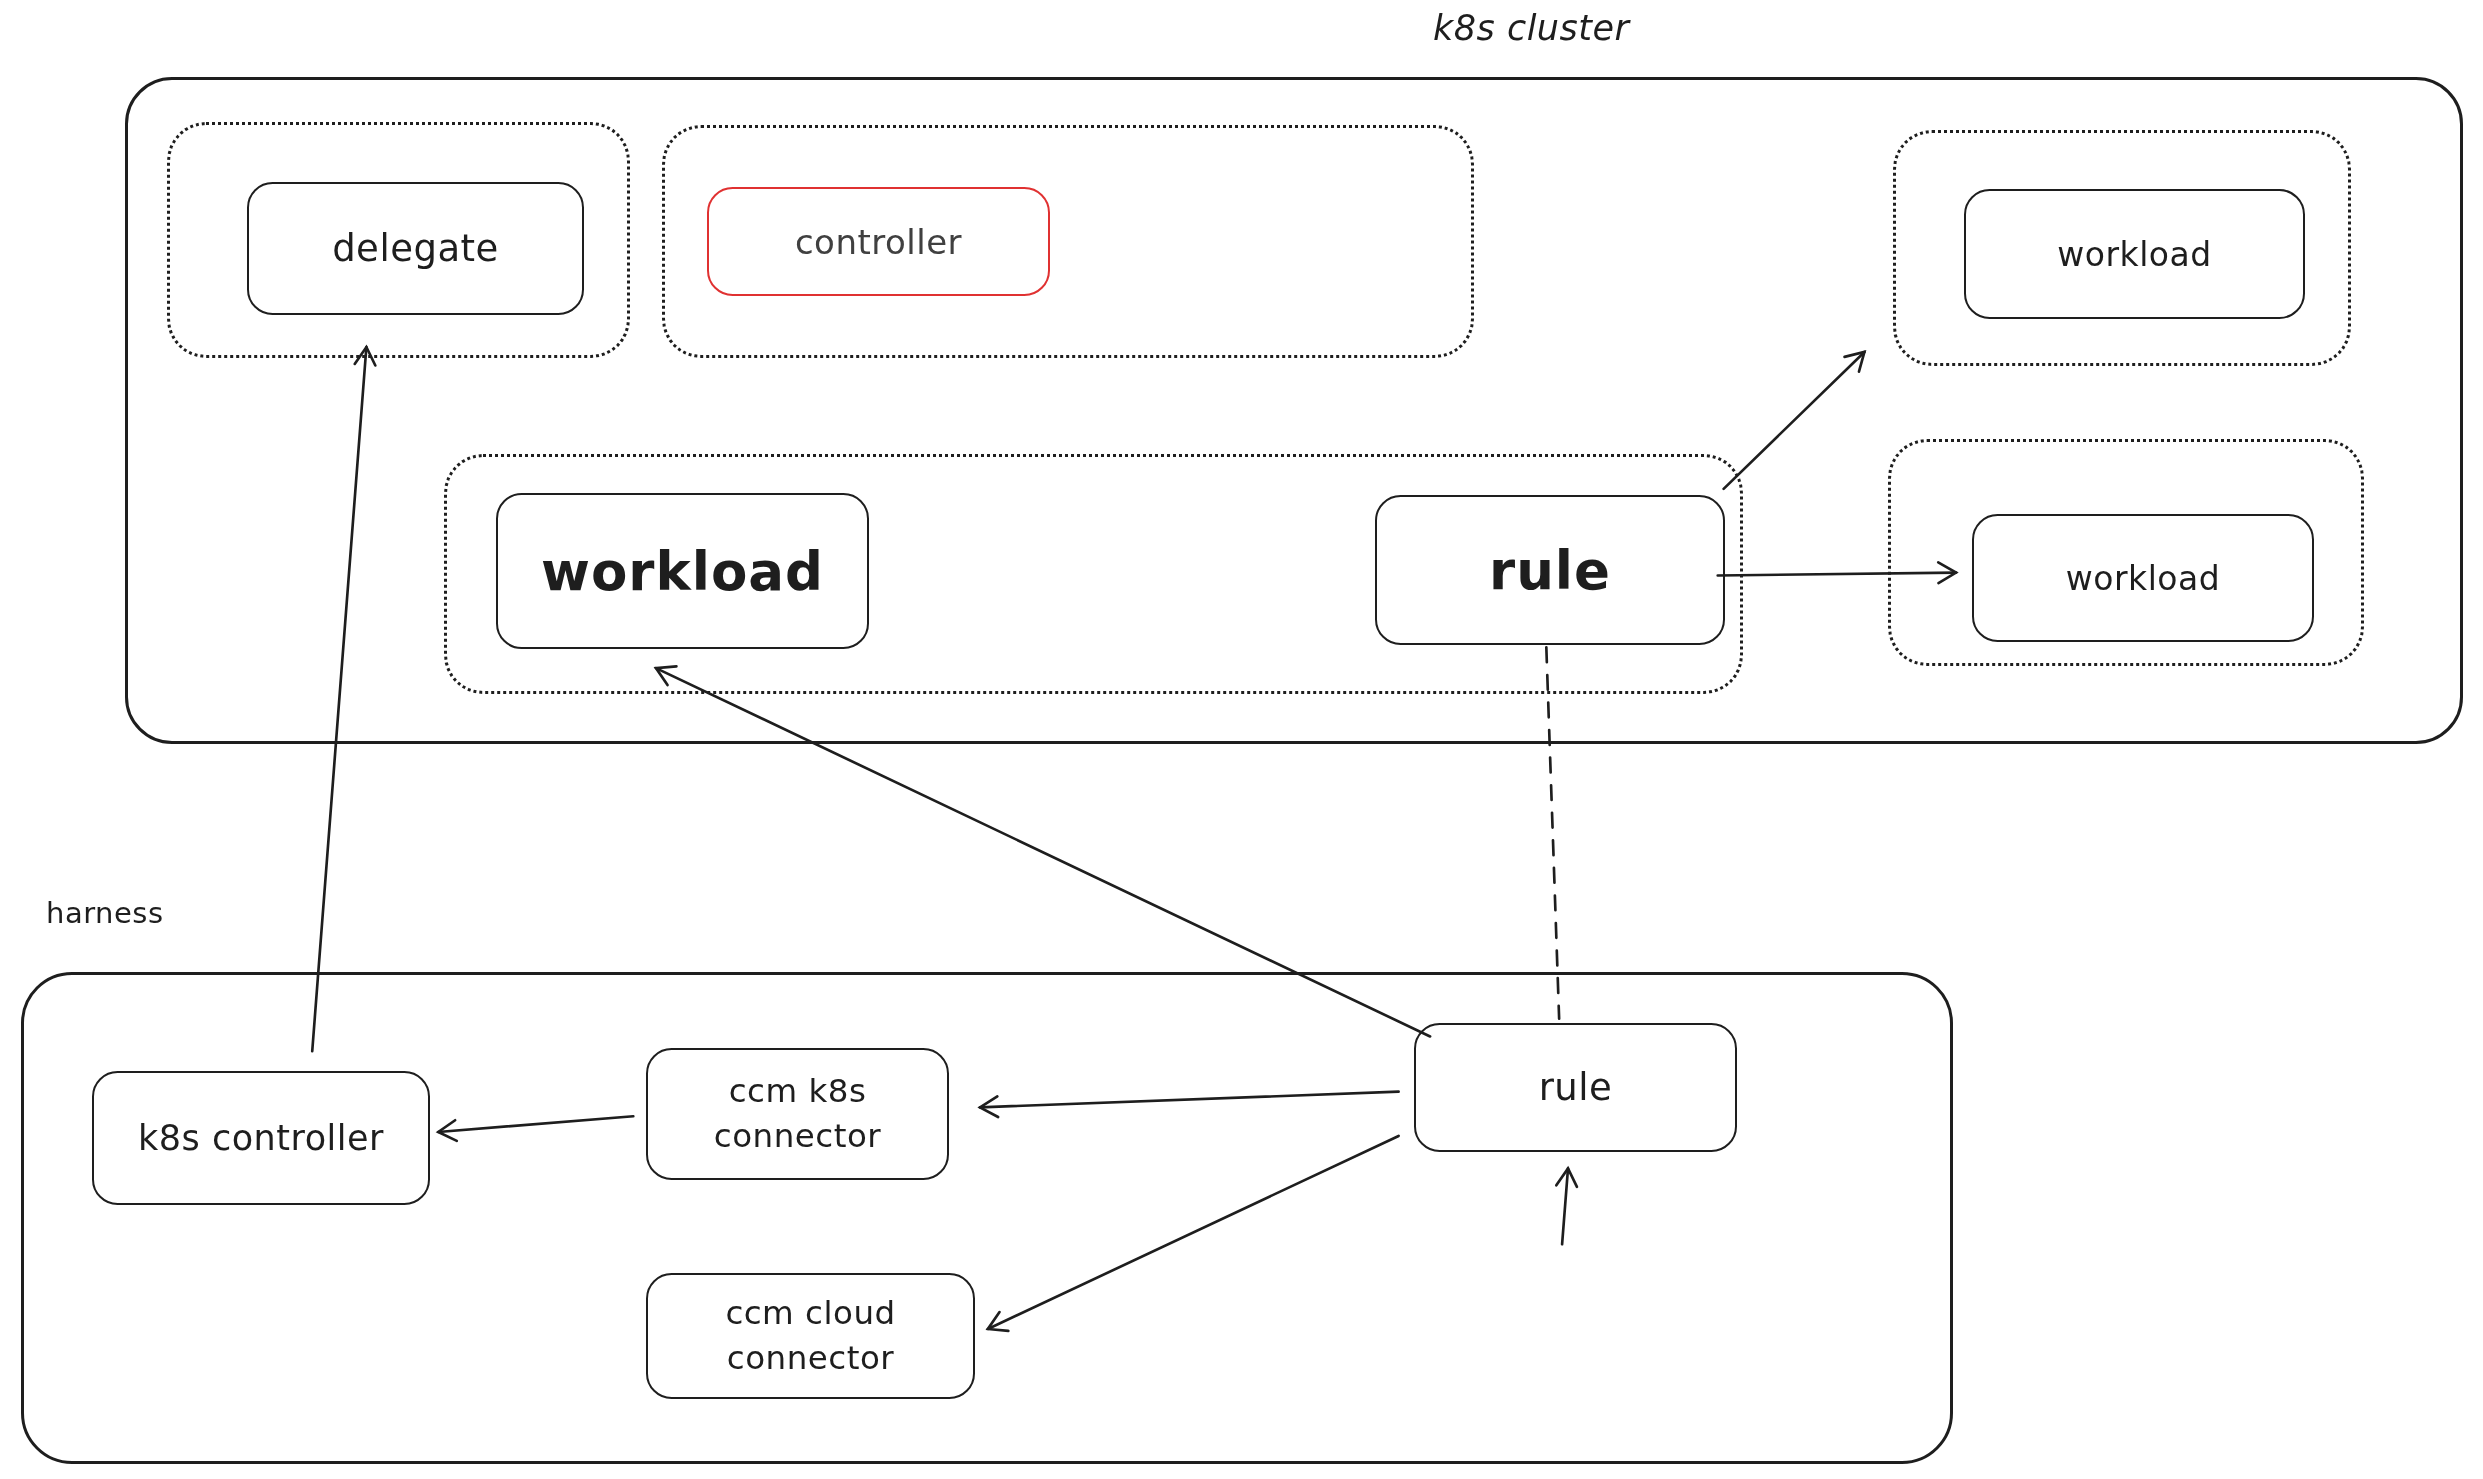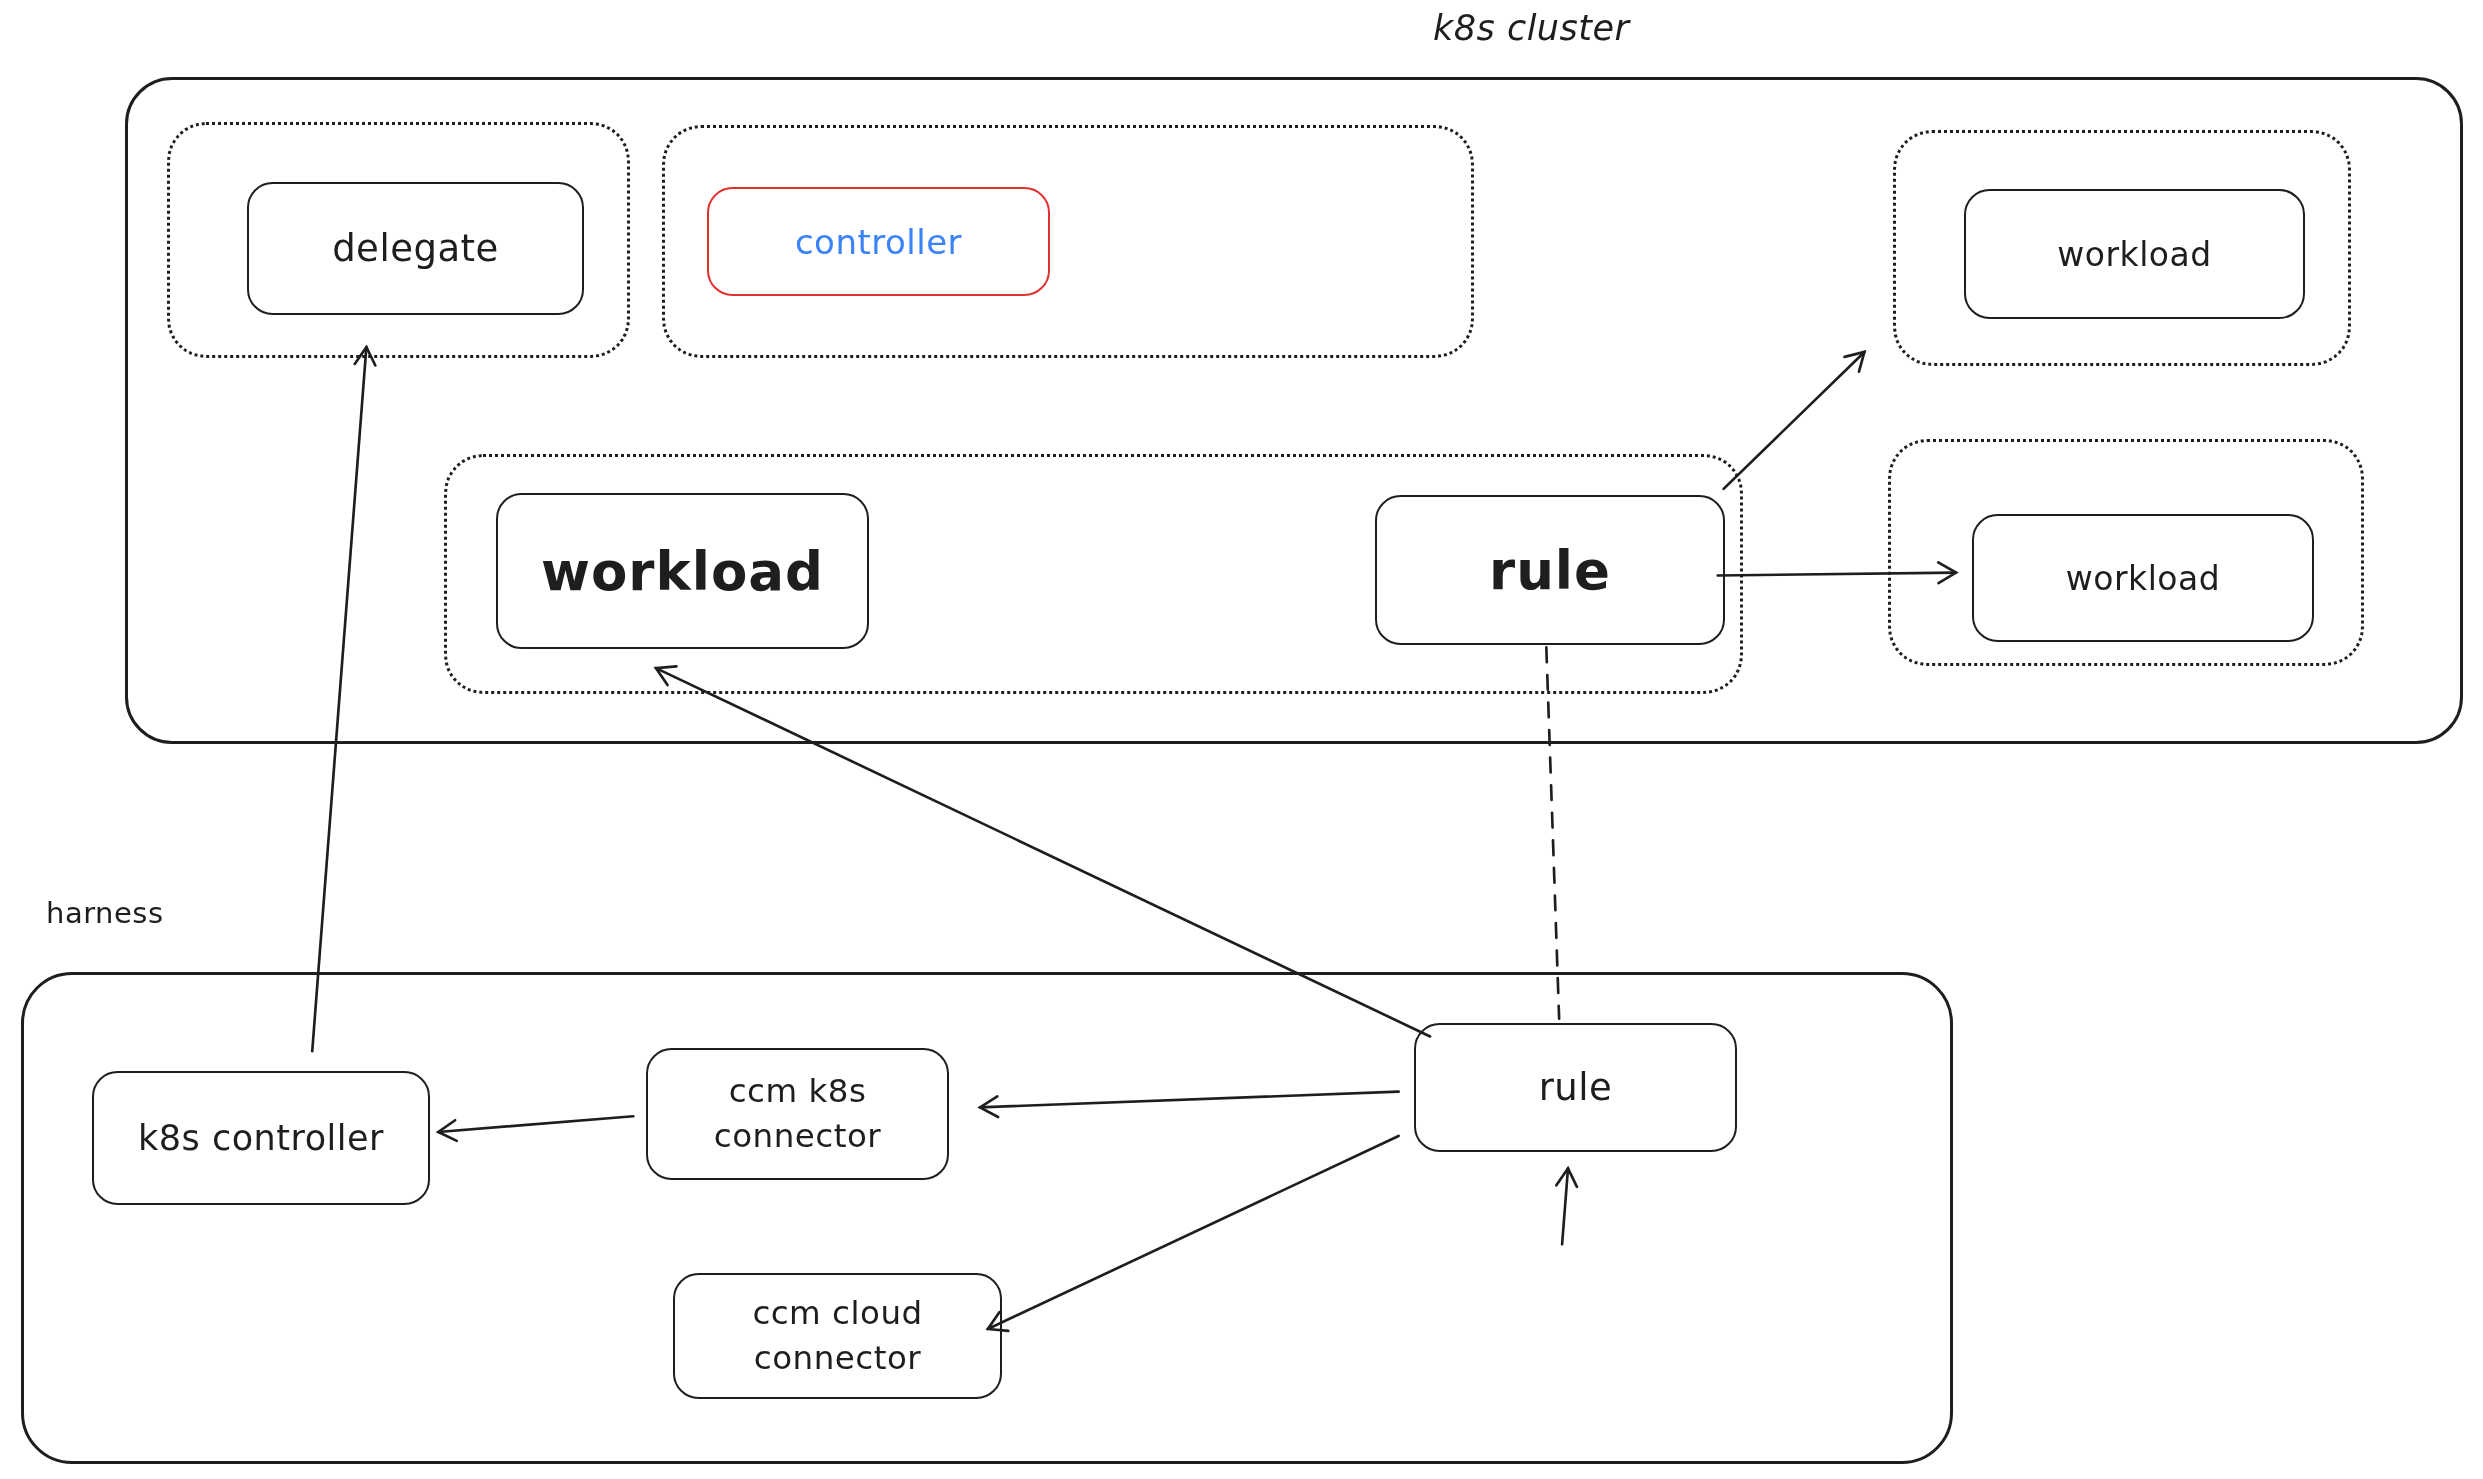--- a/index.html
+++ b/index.html
@@ -25,21 +25,21 @@
   .box{
     border:2.8px solid #1e1e1e;
     border-radius:25.6px;
     background:transparent;
     display:flex;flex-direction:column;
     align-items:center;justify-content:center;
     text-align:center;
     letter-spacing:0.5px;
     margin-left:11px;
   }
-  .box.red{border-color:#e03131;color:#3b82f6;}
+  .box.red{border-color:#e03131;color:#404040;}
   .lbl{white-space:nowrap;letter-spacing:0.5px;}
   .f-title{font-size:35px;font-style:italic;}
   .f-harness{font-size:29px;}
   .f-38{font-size:37px;}
   .f-36{font-size:35px;}
   .f-35{font-size:34px;}
   .f-34{font-size:33px;}
   .f-33{font-size:32.5px;line-height:1.38;}
   .f-big{font-size:53px;font-weight:bold;letter-spacing:1px;}
   svg.edges{position:absolute;left:0;top:0;pointer-events:none;}
@@ -87,21 +87,21 @@
 
   <div class="abs box" style="left:81px;top:1071px;width:338px;height:134px;">
     <span class="lbl f-36">k8s controller</span>
   </div>
 
   <div class="abs box" style="left:635px;top:1048px;width:303px;height:132px;">
     <span class="lbl f-33">ccm k8s</span>
     <span class="lbl f-33">connector</span>
   </div>
 
-  <div class="abs box" style="left:662px;top:1273px;width:329px;height:126px;">
+  <div class="abs box" style="left:635px;top:1273px;width:329px;height:126px;">
     <span class="lbl f-33">ccm cloud</span>
     <span class="lbl f-33">connector</span>
   </div>
 
   <div class="abs box" style="left:1403px;top:1023px;width:323px;height:129px;">
     <span class="lbl f-38">rule</span>
   </div>
 
 
   <svg class="edges" width="2483" height="1480" viewBox="0 0 2521 1502">

